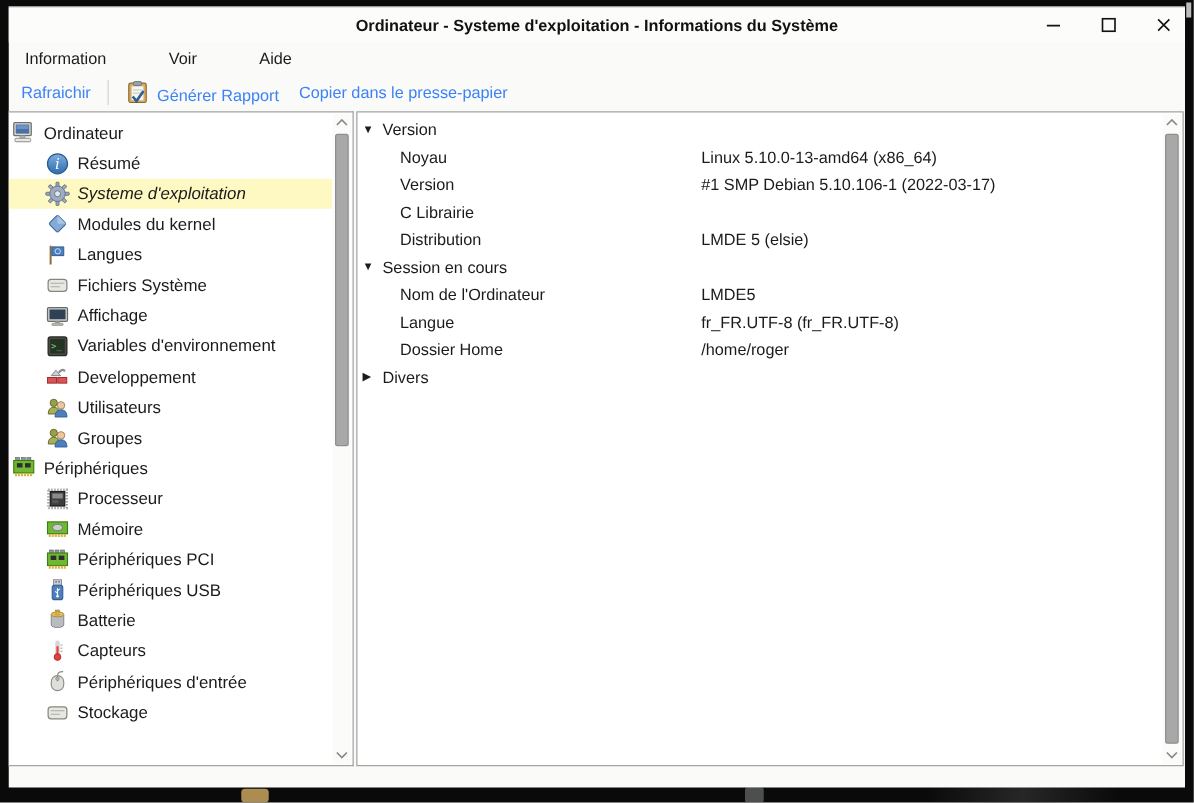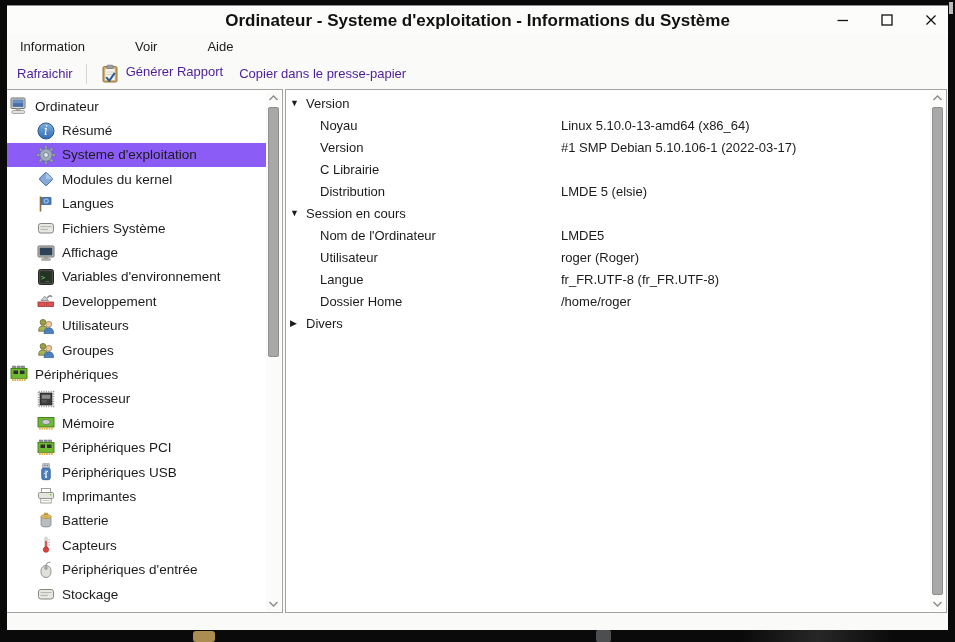--- a/index.html
+++ b/index.html
@@ -16,46 +16,46 @@
   .bit4{position:absolute;left:650px;top:628px;width:305px;height:14px;
         background:linear-gradient(100deg,transparent 30%,#2e2e2e 55%,transparent 80%);opacity:.8;}
 
   .window{
     position:absolute;left:7px;top:5px;width:941px;height:625px;
     background:#fafaf9;border-top:1px solid #8e8e8e;box-sizing:border-box;
   }
   
   .titlebar{position:absolute;left:0;top:0;width:100%;height:28px;background:#fcfcfb;}
   .title{position:absolute;left:0;right:0;top:0;height:28px;line-height:29px;
-         text-align:center;font-weight:bold;font-size:17px;color:#111;}
+         text-align:center;font-weight:bold;font-size:13px;color:#111;}
   .controls{position:absolute;right:10px;top:0;height:28px;display:flex;align-items:center;gap:30px;}
   .wbtn{width:14px;height:14px;display:inline-flex;align-items:center;justify-content:center;cursor:default;}
 
   
   .menubar{position:absolute;left:0;top:28px;width:100%;height:24px;display:flex;align-items:center;padding-left:4px;box-sizing:border-box;gap:32px;}
   .menu-item{padding:3px 9px;font-size:13px;}
 
   
   .toolbar{position:absolute;left:0;top:52px;width:100%;height:31px;display:flex;align-items:center;padding-left:2px;box-sizing:border-box;}
-  .tbtn{display:inline-flex;align-items:flex-start;gap:6px;background:none;border:none;
-        font:13px "Liberation Sans","DejaVu Sans",sans-serif;color:#4c1d95;padding:4px 8px;}
+  .tbtn{display:inline-flex;align-items:flex-end;gap:6px;background:none;border:none;
+        font:13px "Liberation Sans","DejaVu Sans",sans-serif;color:#3b82f6;padding:4px 8px;}
   .tsep{width:1px;height:20px;background:#d4d4d0;margin:0 5px;}
   .ticon{display:inline-flex;width:20px;height:20px;}
 
   
   .sidebar{position:absolute;left:0;top:83px;width:276px;height:524px;background:#fff;
            border:1px solid #a3a3a0;border-left:none;box-sizing:border-box;overflow:hidden;}
   .main{position:absolute;left:278px;top:83px;width:662px;height:524px;background:#fff;
         border:1px solid #a3a3a0;box-sizing:border-box;overflow:hidden;}
 
   .tree{position:absolute;left:0;top:4px;right:16px;bottom:0;overflow:hidden;}
   .srow{height:24.4px;display:flex;align-items:center;font-size:13.5px;white-space:nowrap;}
   .srow.lvl0{padding-left:2px;}
   .srow.lvl1{padding-left:29px;}
-  .srow.sel{background:#8b5cf6;}
+  .srow.sel{background:#fef9c3;font-style:italic;}
   .sicon{width:20px;height:20px;margin-right:6px;flex:0 0 20px;display:inline-flex;}
   .sicon svg{width:20px;height:20px;}
 
   .rows{position:absolute;left:0;top:2px;right:16px;bottom:0;overflow:hidden;}
   .mrow{height:22px;position:relative;display:flex;align-items:center;font-size:13px;white-space:nowrap;}
   .mrow .tri{display:inline-block;width:16px;padding-left:4px;font-size:9px;color:#1b1b1b;}
   .mrow.item .lbl{padding-left:34px;}
   .mrow .val{position:absolute;left:275px;top:0;height:22px;display:flex;align-items:center;}
 
   
@@ -340,32 +340,20 @@
               <path d="M10 8.5 v6" stroke="#fff" stroke-width="1"></path>
               <circle cx="10" cy="15" r="1" fill="#fff"></circle>
               <path d="M10 10.5 l2 -1.4 M10 12.5 l-2 -1.4" stroke="#fff" stroke-width="0.9"></path>
             </svg>
           </span>
           <span class="slabel">Périphériques USB</span>
         </div>
         <div class="srow lvl1">
           <span class="sicon">
             <svg viewBox="0 0 20 20">
-              <rect x="5.5" y="2.5" width="9" height="4" fill="#fdfdfb" stroke="#8a8a86" stroke-width="0.8"></rect>
-              <rect x="2.5" y="6.5" width="15" height="6" rx="1.2" fill="#e4e4df" stroke="#8a8a86" stroke-width="0.9"></rect>
-              <circle cx="14.6" cy="8.6" r="0.9" fill="#7ac943"></circle>
-              <rect x="4.8" y="12.5" width="10.4" height="4.5" fill="#fdfdfb" stroke="#8a8a86" stroke-width="0.8"></rect>
-              <line x1="6.5" y1="14.4" x2="13.5" y2="14.4" stroke="#b8b8b0" stroke-width="0.8"></line>
-            </svg>
-          </span>
-          <span class="slabel">Imprimantes</span>
-        </div>
-        <div class="srow lvl1">
-          <span class="sicon">
-            <svg viewBox="0 0 20 20">
               <rect x="8.3" y="2" width="3.4" height="2" fill="#c9a84c" stroke="#a98a35" stroke-width="0.5"></rect>
               <path d="M5 5.5 v8.5 a5 2 0 0 0 10 0 v-8.5" fill="#b9bdc2" stroke="#84888d" stroke-width="0.8"></path>
               <ellipse cx="10" cy="5.5" rx="5" ry="2" fill="#e8c565" stroke="#a98a35" stroke-width="0.8"></ellipse>
               <ellipse cx="10" cy="5.5" rx="2.6" ry="1" fill="#c9a84c"></ellipse>
             </svg>
           </span>
           <span class="slabel">Batterie</span>
         </div>
         <div class="srow lvl1">
           <span class="sicon">
@@ -440,24 +428,20 @@
         </div>
         <div class="mrow section">
           <span class="tri">▼</span>
           <span class="lbl">Session en cours</span>
         </div>
         <div class="mrow item">
           <span class="lbl">Nom de l'Ordinateur</span>
           <span class="val">LMDE5</span>
         </div>
         <div class="mrow item">
-          <span class="lbl">Utilisateur</span>
-          <span class="val">roger (Roger)</span>
-        </div>
-        <div class="mrow item">
           <span class="lbl">Langue</span>
           <span class="val">fr_FR.UTF-8 (fr_FR.UTF-8)</span>
         </div>
         <div class="mrow item">
           <span class="lbl">Dossier Home</span>
           <span class="val">/home/roger</span>
         </div>
         <div class="mrow section">
           <span class="tri">▶</span>
           <span class="lbl">Divers</span>

